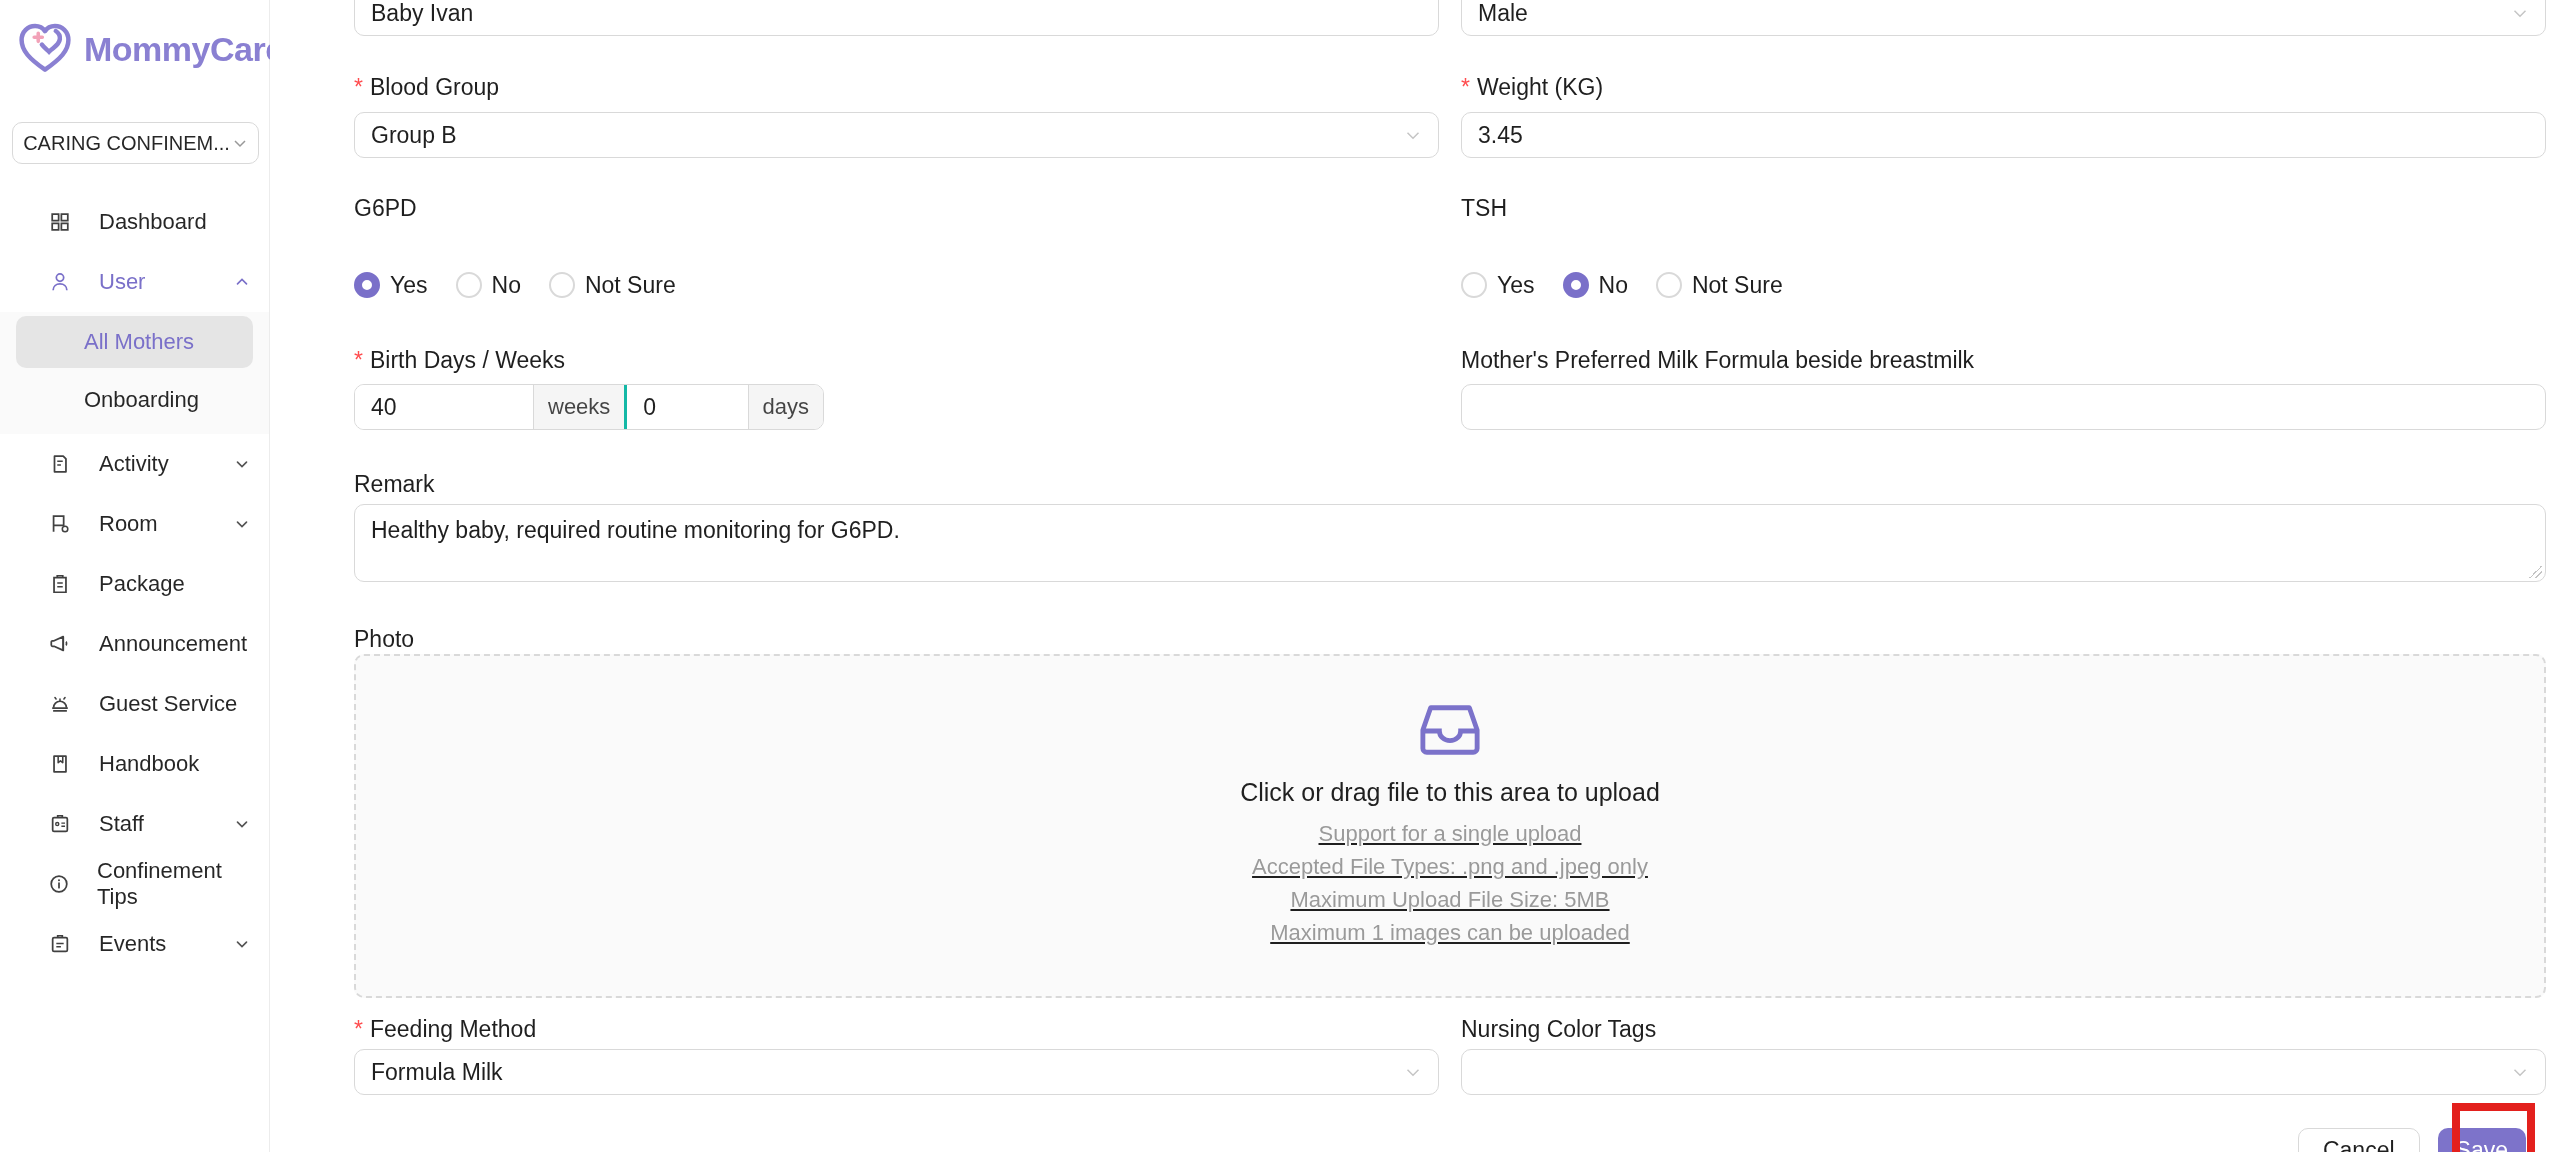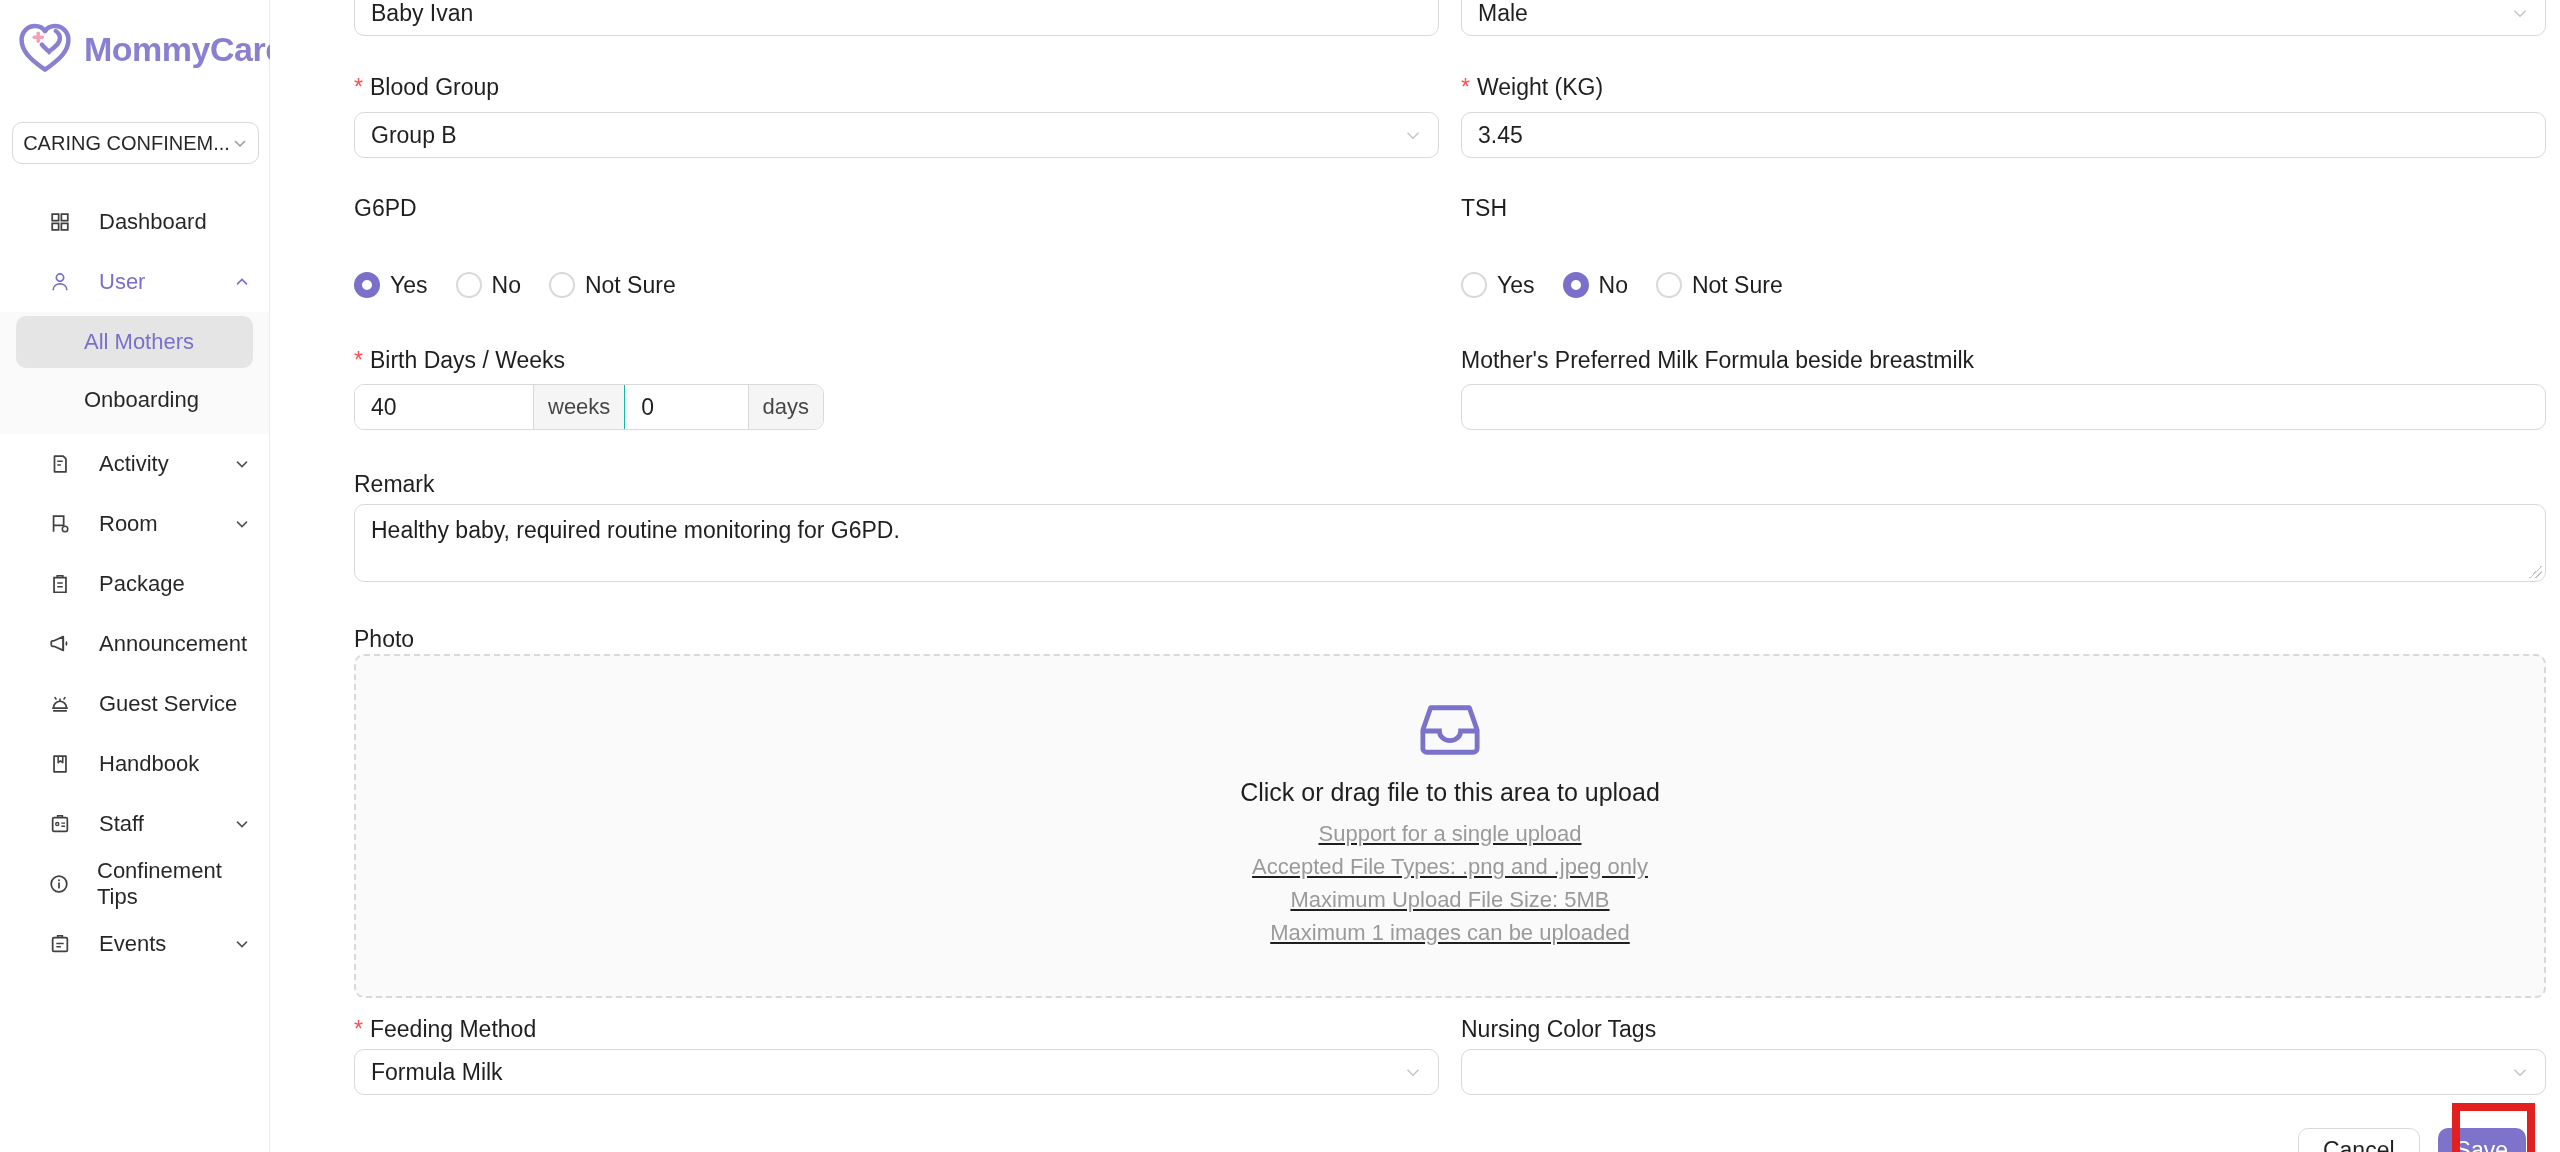--- a/index.html
+++ b/index.html
@@ -52,21 +52,21 @@
   .radios { display:flex; align-items:center; height:26px;margin-top:32px; }
   .ropt { display:flex; align-items:center; gap:10px; margin-right:28px; font-size:23px; cursor:pointer; }
   .radio { width:26px; height:26px; border-radius:50%; border:2px solid #d9d9d9; background:#fff; flex:0 0 26px; }
   .radio.on { border:8px solid #7a70c9; }
 
   .group { display:flex; width:470px; height:46px; border:1px solid #d9d9d9; border-radius:10px; overflow:hidden; background:#fff; }
   .group input { border:none; outline:none; font-size:23px; font-family:inherit; padding:0 16px; color:rgba(0,0,0,0.88); min-width:0; }
   .g-in1 { width:178px; }
   .g-in2 { width:150px; flex:1; }
   .addon { display:flex; align-items:center; justify-content:center; padding:0 14px; background:#f5f5f5;
-    border-left:1px solid #d9d9d9; border-right:1px solid #14b8a6; font-size:22px; color:rgba(0,0,0,0.72); }
+    border-left:1px solid #d9d9d9; border-right:3px solid #14b8a6; font-size:22px; color:rgba(0,0,0,0.72); }
   .addon.last { border-right:none; }
 
   .tawrap { position:relative; margin-top:5px; }
   textarea.ta { width:100%; height:78px; border:1px solid #d9d9d9; border-radius:10px; resize:none;
     font-size:23px; font-family:inherit; color:rgba(0,0,0,0.88); padding:12px 16px; outline:none; }
   .tawrap::after { content:""; position:absolute; right:4px; bottom:8px; width:13px; height:13px;
     background:linear-gradient(135deg, transparent 50%, #c4c4c4 50% 57%, transparent 57% 71%, #c4c4c4 71% 78%, transparent 78%); }
 
   .dragger { height:344px; border:2px dashed #d9d9d9; border-radius:10px; background:#fafafa;
     display:flex; flex-direction:column; align-items:center; justify-content:center; cursor:pointer; }

